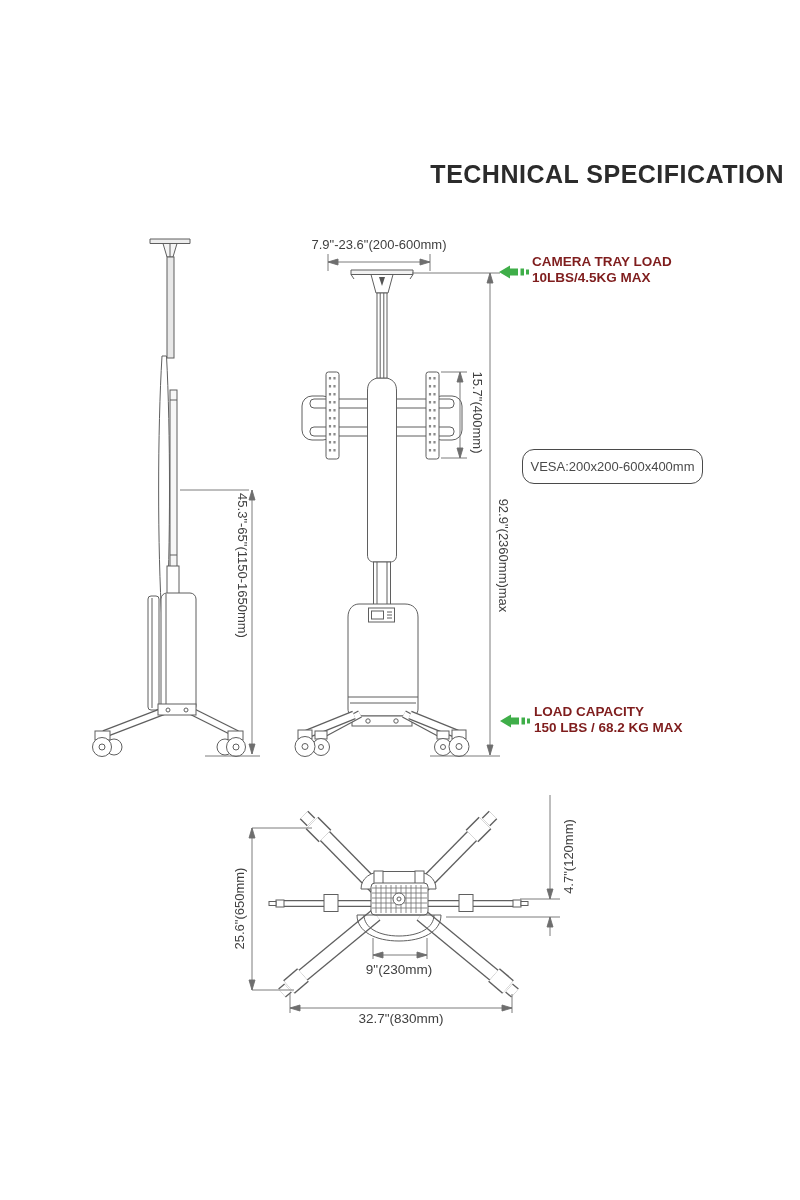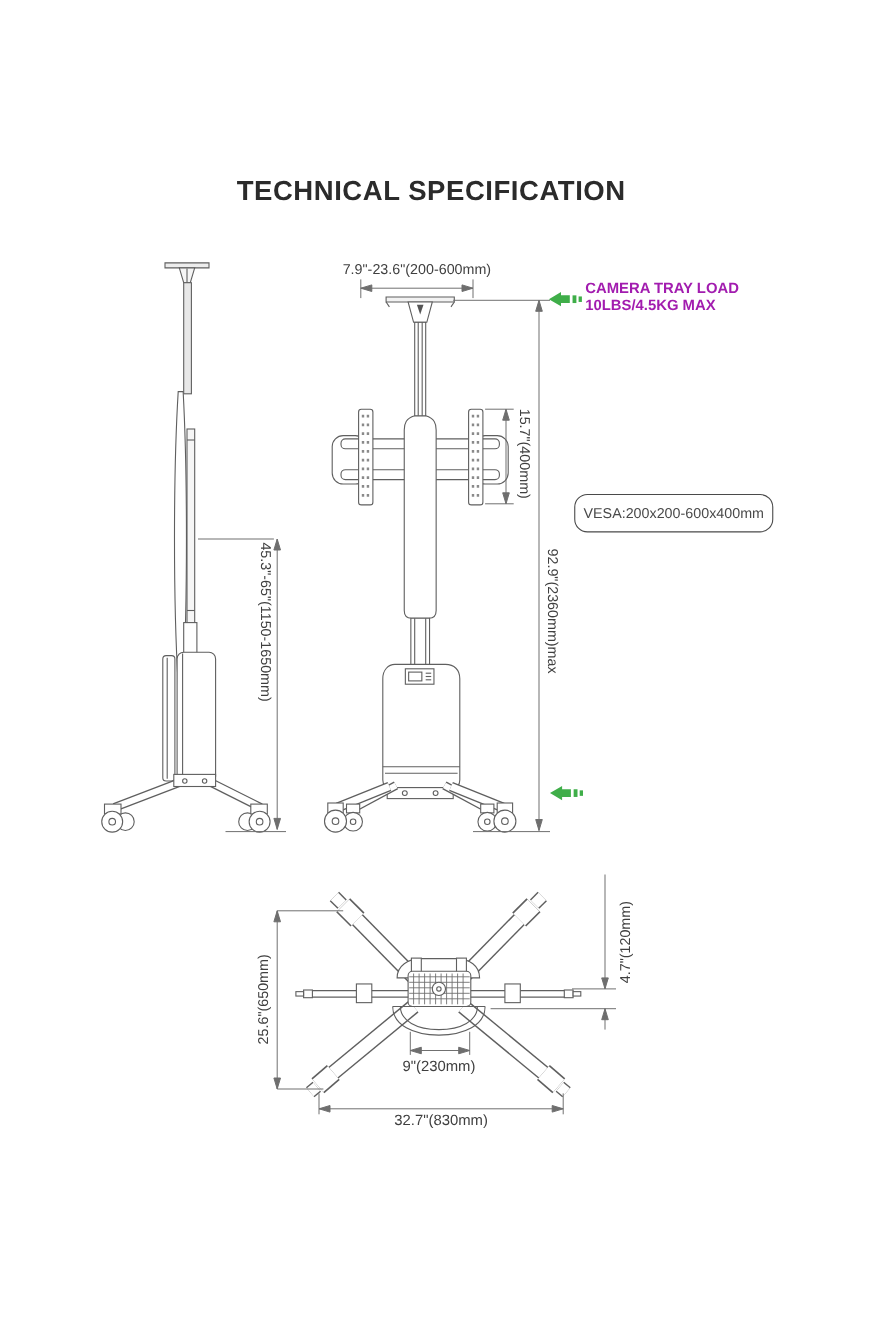--- a/index.html
+++ b/index.html
@@ -3,23 +3,23 @@
 <meta charset="utf-8">
 <style>
   html,body{margin:0;padding:0;background:#ffffff;}
   .page{position:relative;width:800px;height:1200px;background:#ffffff;overflow:hidden;
         font-family:"Liberation Sans", sans-serif;color:#333;}
   .art{position:absolute;left:0;top:0;}
   .lbl{position:absolute;font-size:13px;color:#3f3f3f;white-space:nowrap;}
   .center{text-align:center;}
   .rot-cw{transform:rotate(90deg);transform-origin:center center;}
   .rot-ccw{transform:rotate(-90deg);transform-origin:center center;}
-  .title{position:absolute;left:0;right:16px;top:160px;text-align:center;
+  .title{position:absolute;left:0;right:16px;top:160px;text-align:right;
          font-size:25px;font-weight:700;letter-spacing:.5px;color:#2b2b2b;}
-  .ann{position:absolute;font-size:13.5px;font-weight:700;color:#a21caf;line-height:16px;white-space:nowrap;}
+  .ann{position:absolute;font-size:13.5px;font-weight:700;color:#7f1d1d;line-height:16px;white-space:nowrap;}
   .vesa-box{position:absolute;left:522px;top:449px;width:181px;height:35px;
             border:1.5px solid #4a4a4a;border-radius:12px;display:flex;align-items:center;
             justify-content:center;font-size:13px;color:#4a4a4a;box-sizing:border-box;white-space:nowrap;text-align:center;}
   .note{position:absolute;left:520px;top:488px;width:195px;font-size:13px;font-weight:700;
         color:#333;line-height:14.5px;letter-spacing:-.2px;}
   .note .star{color:#e03c2d;font-size:12px;margin-right:2px;}
   .note .indent{padding-left:13px;}
 </style>
 </head>
 <body>
@@ -269,14 +269,18 @@
   <div class="ann" style="left:532px;top:254px;">
     <div>CAMERA TRAY LOAD</div>
     <div>10LBS/4.5KG MAX</div>
   </div>
 
   <div class="vesa-box">
     <span>VESA:200x200-600x400mm</span>
   </div>
 
 
+  <div class="ann" style="left:534px;top:704px;">
+    <div>LOAD CAPACITY</div>
+    <div>150 LBS / 68.2 KG MAX</div>
+  </div>
 
 </div>
 
 </body></html>

